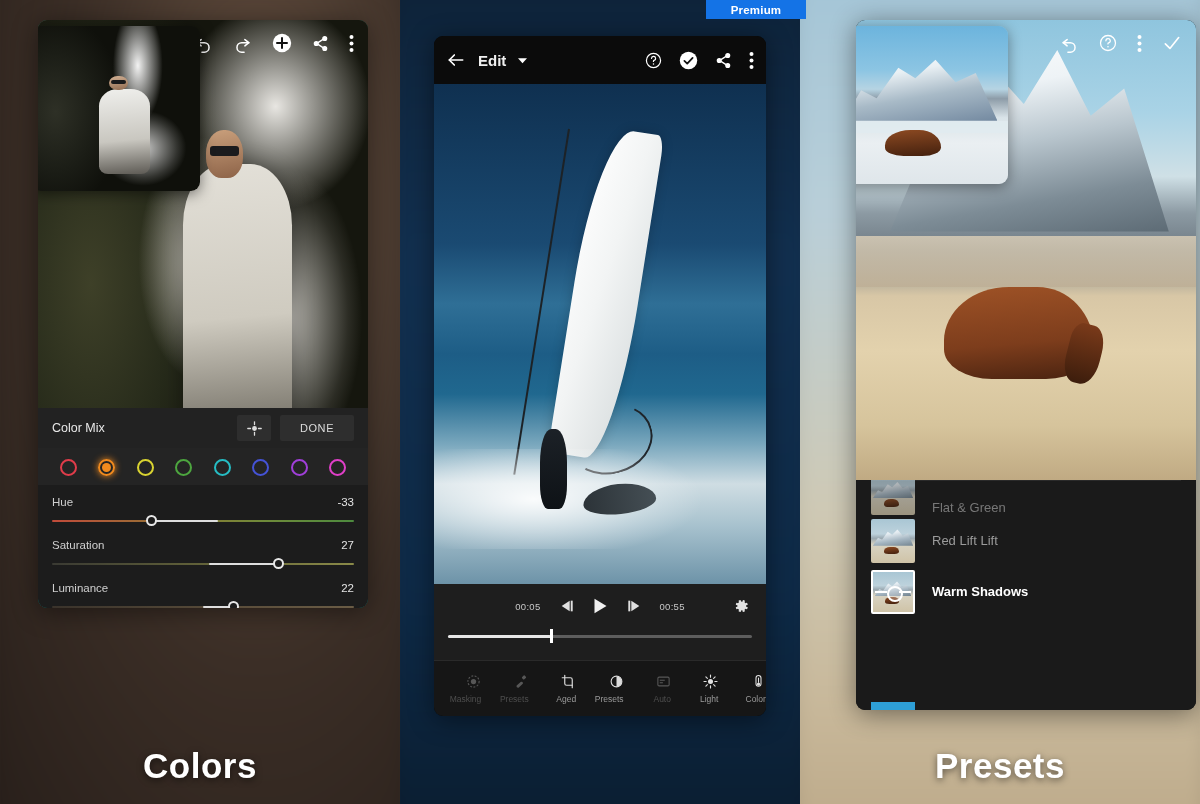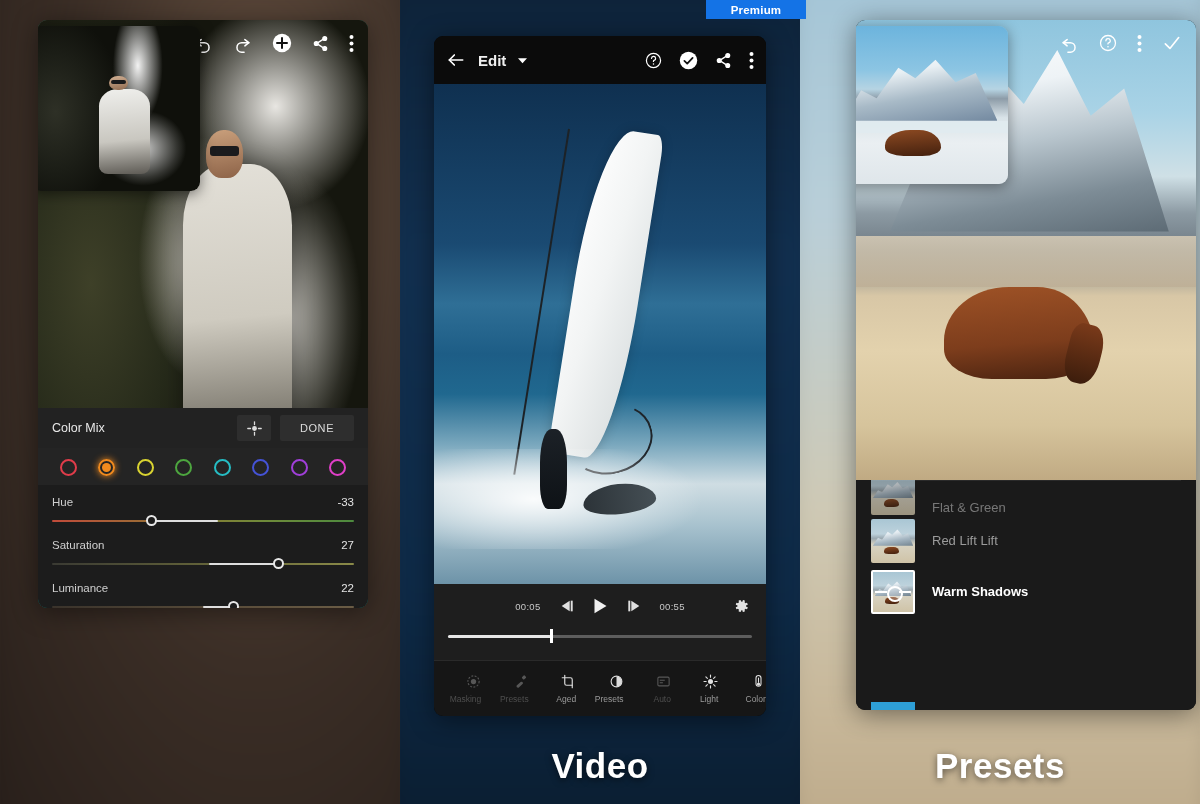--- a/index.html
+++ b/index.html
@@ -447,20 +447,21 @@
               <div class="track">
                 <div class="track-base" style="background: linear-gradient(90deg, rgb(58, 51, 43) 0%, rgb(90, 77, 58) 60%, rgb(106, 92, 69) 100%);"></div>
                 <div class="track-fill" style="left: 50%; width: 10%;"></div>
                 <div class="knob" style="left: 60%;"></div>
               </div>
             </div>
           </div>
       </div>
     </div>
 
+    <div class="caption">Colors</div>
   </div>
 
   <div class="panel" id="panel2">
     <div class="panel-bg"></div>
 
     <div class="phone" id="p2-phone">
       <div id="p2-video">
         <div class="sail"></div>
         <div class="mast"></div>
         <div class="boom"></div>
@@ -619,21 +620,20 @@
                 <path d="M12 2.5c-2.2 0-4 1.8-4 4v9.2a4 4 0 1 0 8 0V6.5c0-2.2-1.8-4-4-4z" fill="none" stroke="#e2e2e2" stroke-width="1.7"></path>
                 <circle cx="12" cy="16" r="2.6" fill="#e2e2e2"></circle>
                 <line x1="12" y1="6.5" x2="12" y2="13" stroke="#e2e2e2" stroke-width="1.7" stroke-linecap="round"></line>
               </svg>
             </span>
             <span class="tool-label">Color</span>
           </div>
         </div>
     </div>
 
-    <div class="caption">Video</div>
   </div>
 
   <div class="panel" id="panel3">
     <div class="panel-bg"></div>
 
     <div class="phone" id="p3-phone">
       <div id="p3-photo">
         <div class="peak"></div>
         <div class="treeline"></div>
         <div class="horse"></div>

